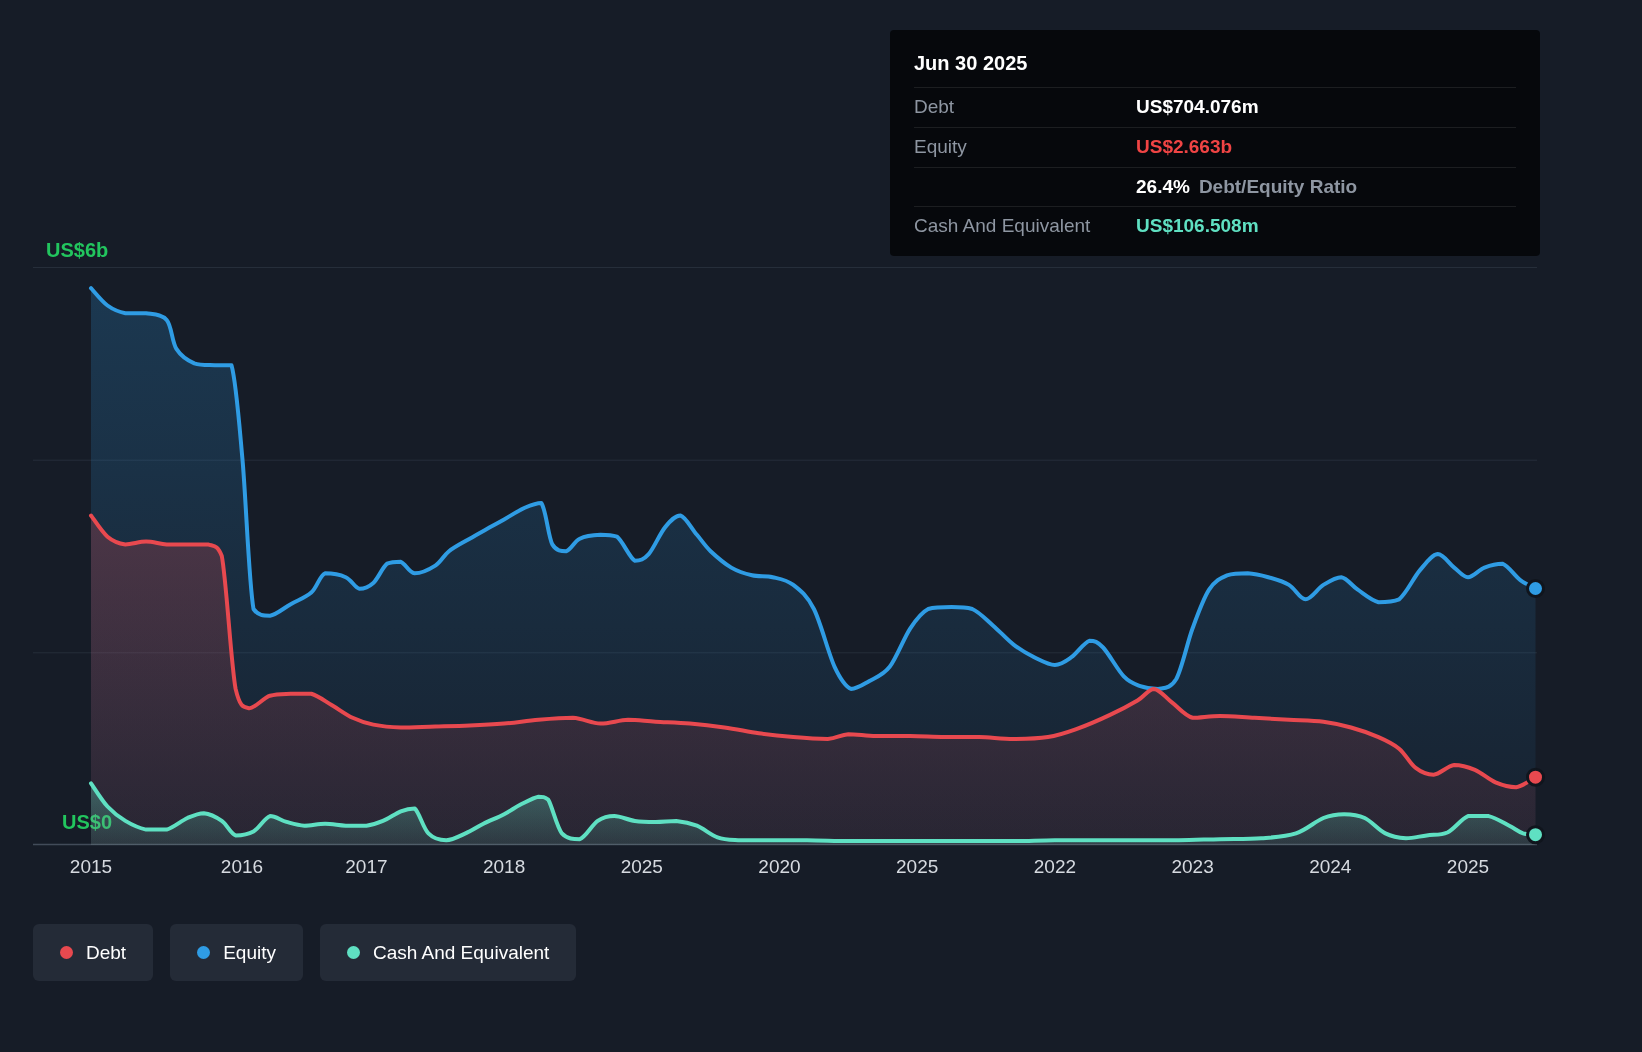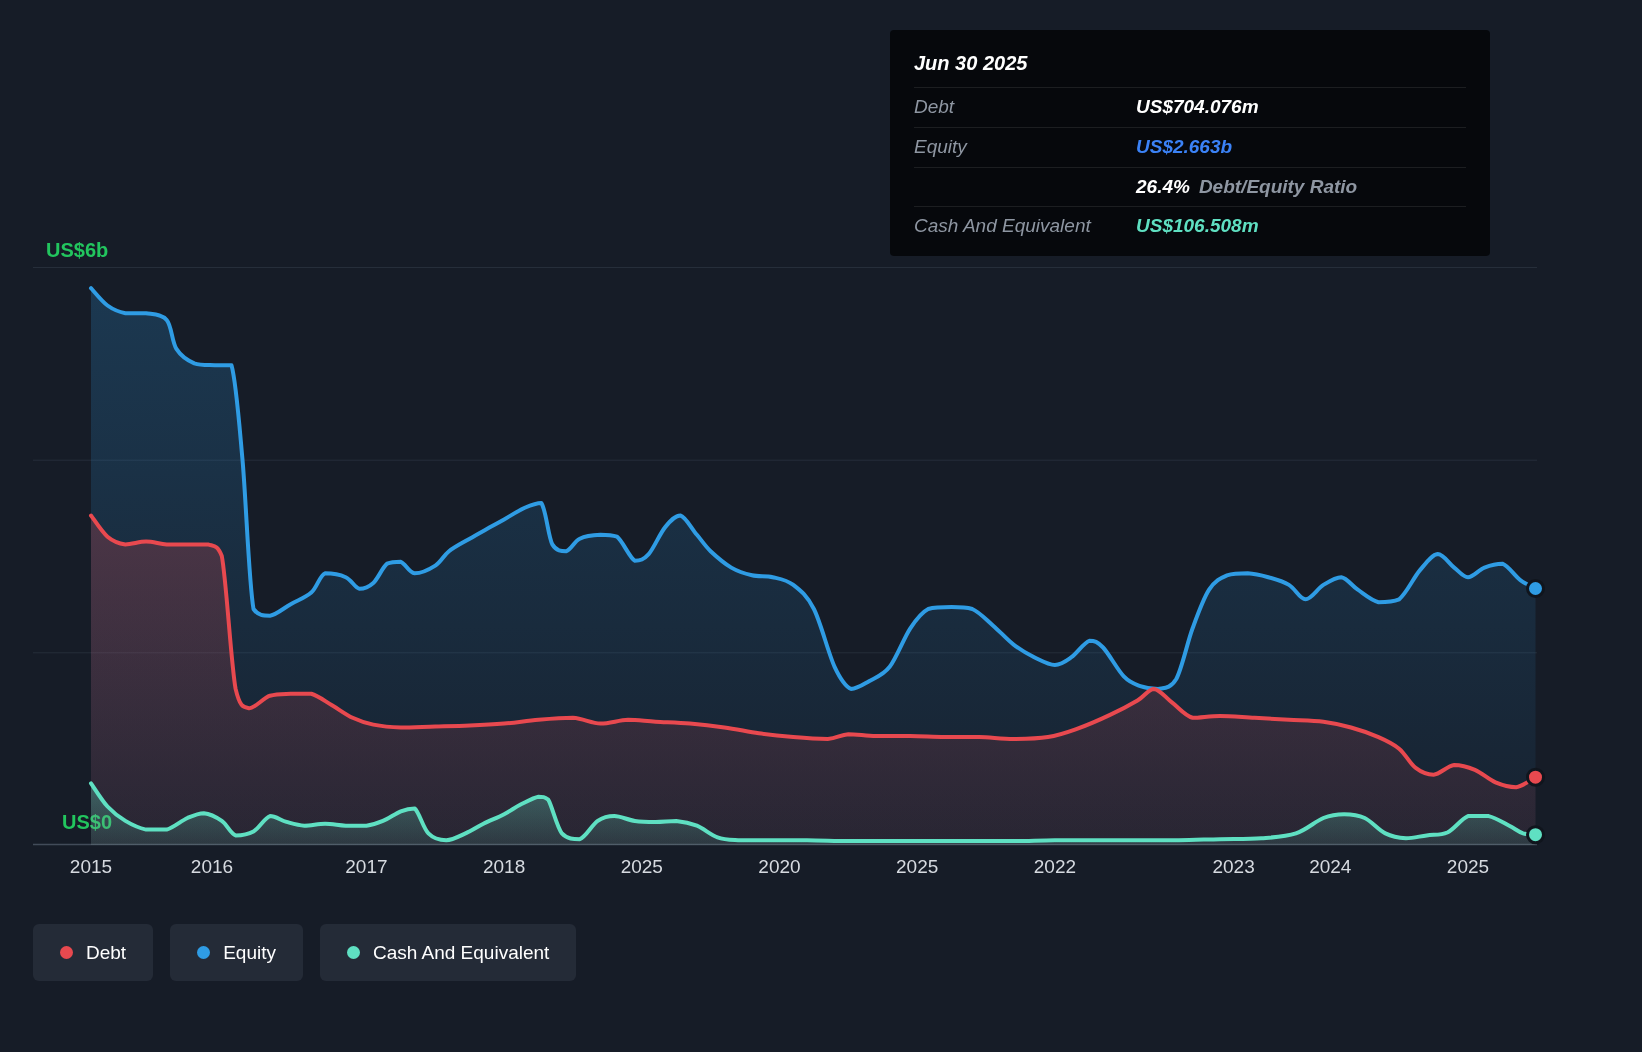--- a/index.html
+++ b/index.html
@@ -4,23 +4,23 @@
 <style>
   html,body{margin:0;padding:0;background:#0e131b;}
   .stage{
     position:relative;width:1642px;height:1052px;overflow:hidden;
     background:#161c27;
     font-family:"Liberation Sans","DejaVu Sans",sans-serif;
     color:#fff;
   }
   
   .tooltip{
-    position:absolute;left:890px;top:30px;width:600px;
+    position:absolute;left:890px;top:30px;width:650px;
     background:#06080c;border-radius:4px;
-    padding:12px 24px 10px;box-sizing:border-box;font-style:italic;
+    padding:12px 24px 10px;box-sizing:border-box;
   }
   .tt-title{font-size:20px;font-weight:700;padding:10px 0 12px;}
   .tt-row{
     display:flex;align-items:center;padding:8px 0;
     border-top:1px solid rgba(255,255,255,0.09);
     font-size:19px;line-height:1.2;
   }
   .tt-label{width:222px;color:#8e96a2;flex:none;}
   .tt-value{font-weight:700;color:#ffffff;}
   .tt-suffix{color:#8e96a2;font-weight:600;margin-left:9px;}
@@ -51,21 +51,21 @@
 <div class="stage">
 
   <div class="tooltip">
     <div class="tt-title">Jun 30 2025</div>
     <div class="tt-row">
       <span class="tt-label">Debt</span>
       <span class="tt-value" style="color: #ffffff;">US$704.076m</span>
     </div>
     <div class="tt-row">
       <span class="tt-label">Equity</span>
-      <span class="tt-value" style="color: #3b82f6;">US$2.663b</span>
+      <span class="tt-value" style="color: #ef4444;">US$2.663b</span>
     </div>
     <div class="tt-row">
       <span class="tt-label"></span>
       <span class="tt-value">26.4%</span>
       <span class="tt-suffix">Debt/Equity Ratio</span>
     </div>
     <div class="tt-row">
       <span class="tt-label">Cash And Equivalent</span>
       <span class="tt-value" style="color: rgb(95, 224, 194);">US$106.508m</span>
     </div>
@@ -101,28 +101,28 @@
         <path d="M58.0,248.5 C60.8,252.1 68.8,264.9 74.5,269.7 C80.3,274.6 86.0,276.6 92.4,277.4 C98.9,277.4 106.2,274.6 113.1,274.6 C120.0,274.6 126.8,277.0 133.7,277.4 C140.6,277.4 147.5,277.4 154.4,277.4 C161.3,277.4 169.3,277.4 175.0,277.4 C180.8,279.4 184.2,277.4 188.8,289.0 C193.4,313.1 198.0,396.6 202.6,421.9 C207.2,441.2 210.6,440.1 216.4,441.2 C222.1,441.2 230.1,431.1 237.0,428.7 C243.9,426.8 250.8,427.1 257.7,426.8 C264.6,426.8 271.4,426.8 278.3,426.8 C285.2,428.7 292.1,434.3 299.0,438.3 C305.9,442.3 312.7,447.6 319.6,450.8 C326.5,454.1 332.3,456.0 340.3,457.6 C348.3,459.2 357.5,460.2 367.8,460.5 C378.2,460.5 390.8,459.8 402.3,459.5 C413.7,459.2 425.2,459.0 436.7,458.5 C448.1,458.1 459.6,457.6 471.1,456.6 C482.6,455.7 494.0,453.7 505.5,452.8 C517.0,451.8 529.6,450.8 539.9,450.8 C550.3,451.5 558.3,456.3 567.5,456.6 C576.7,456.6 585.9,453.1 595.0,452.8 C604.2,452.8 612.2,454.1 622.6,454.7 C632.9,455.3 645.5,455.7 657.0,456.6 C668.5,457.6 679.9,458.9 691.4,460.5 C702.9,462.1 714.4,464.6 725.8,466.3 C737.3,467.9 748.8,469.1 760.3,470.1 C771.7,471.1 785.5,472.0 794.7,472.0 C803.9,471.6 807.3,467.7 815.3,467.2 C823.4,467.2 832.6,468.8 842.9,469.1 C853.2,469.1 865.8,469.1 877.3,469.1 C888.8,469.3 900.3,469.9 911.7,470.1 C923.2,470.1 934.7,470.1 946.2,470.1 C957.6,470.4 969.1,472.0 980.6,472.0 C992.1,472.0 1004.7,471.7 1015.0,470.1 C1025.3,468.5 1032.2,466.1 1042.6,462.4 C1052.9,458.7 1066.7,452.8 1077.0,447.9 C1087.3,443.1 1097.2,437.8 1104.5,433.5 C1111.9,429.2 1115.3,421.9 1121.0,421.9 C1126.8,422.3 1132.5,430.6 1138.9,435.4 C1145.4,440.2 1151.6,448.6 1159.6,450.8 C1167.6,450.8 1176.8,448.9 1187.1,448.9 C1197.5,448.9 1210.1,450.2 1221.6,450.8 C1233.0,451.5 1244.5,452.1 1256.0,452.8 C1267.5,453.4 1280.1,453.4 1290.4,454.7 C1300.7,456.0 1308.8,457.9 1318.0,460.5 C1327.1,463.0 1337.5,466.6 1345.5,470.1 C1353.5,473.6 1360.0,476.5 1366.1,481.7 C1372.3,486.8 1376.9,496.6 1382.7,500.9 C1388.4,505.3 1394.1,507.7 1400.6,507.7 C1407.0,507.2 1414.3,498.8 1421.2,498.0 C1428.1,498.0 1435.0,500.0 1441.9,502.9 C1448.8,505.8 1455.7,512.5 1462.5,515.4 C1469.4,518.3 1476.5,520.2 1483.2,520.2 C1489.9,519.3 1499.3,511.9 1502.5,510.2" fill="none" stroke="#e8494f" stroke-width="4" stroke-linejoin="round" stroke-linecap="round"></path>
         <path d="M58.0,516.3 C60.8,520.2 68.8,533.2 74.5,539.5 C80.3,545.7 86.0,550.1 92.4,553.9 C98.9,557.8 106.2,561.1 113.1,562.6 C120.0,562.6 126.8,562.6 133.7,562.6 C140.6,560.7 148.2,553.8 154.4,551.0 C160.6,548.3 165.2,546.2 170.9,546.2 C176.7,546.7 183.5,550.2 188.8,553.9 C194.1,557.6 197.3,566.6 202.6,568.4 C207.9,568.4 214.7,567.7 220.5,564.5 C226.2,561.3 231.5,550.7 237.0,549.1 C242.5,549.1 247.8,553.3 253.5,554.9 C259.3,556.5 265.0,558.4 271.4,558.7 C277.9,558.7 285.2,556.8 292.1,556.8 C299.0,556.8 305.9,558.4 312.7,558.7 C319.6,558.7 327.2,558.7 333.4,558.7 C339.6,557.9 344.2,556.3 349.9,553.9 C355.7,551.5 362.5,546.4 367.8,544.3 C373.1,542.2 377.0,541.4 381.6,541.4 C386.2,545.1 390.1,561.1 395.4,566.4 C400.6,571.7 407.1,573.2 413.3,573.2 C419.5,573.2 426.3,569.2 432.5,566.4 C438.7,563.7 444.0,560.0 450.4,556.8 C456.9,553.6 464.9,550.4 471.1,547.2 C477.3,544.0 481.9,540.4 487.6,537.5 C493.4,534.7 500.9,530.6 505.5,529.8 C510.1,529.8 511.3,529.8 515.2,532.7 C519.1,538.8 523.7,559.9 528.9,566.4 C534.2,572.2 540.9,572.2 546.8,572.2 C552.8,570.1 559.0,557.8 564.7,553.9 C570.5,550.1 575.1,549.1 581.3,549.1 C587.5,549.1 595.0,553.0 601.9,553.9 C608.8,554.9 615.7,554.9 622.6,554.9 C629.5,554.9 636.3,553.9 643.2,553.9 C650.1,554.6 657.0,556.0 663.9,558.7 C670.8,561.5 677.6,567.9 684.5,570.3 C691.4,572.7 697.2,572.7 705.2,573.2 C713.2,573.2 721.3,573.2 732.7,573.2 C744.2,573.2 760.3,573.2 774.0,573.2 C787.8,573.3 801.6,574.0 815.3,574.1 C829.1,574.1 842.9,574.1 856.7,574.1 C870.4,574.1 884.2,574.1 898.0,574.1 C911.7,574.1 925.5,574.1 939.3,574.1 C953.1,574.1 966.8,574.1 980.6,574.1 C994.4,574.0 1008.1,573.3 1021.9,573.2 C1035.7,573.2 1049.4,573.2 1063.2,573.2 C1077.0,573.2 1090.7,573.2 1104.5,573.2 C1118.3,573.2 1132.1,573.2 1145.8,573.2 C1159.6,573.0 1173.4,572.5 1187.1,572.2 C1200.9,571.9 1215.8,572.2 1228.4,571.3 C1241.1,570.3 1252.5,569.8 1262.9,566.4 C1273.2,563.1 1282.4,554.2 1290.4,551.0 C1298.4,547.8 1304.2,547.2 1311.1,547.2 C1318.0,547.2 1324.8,547.8 1331.7,551.0 C1338.6,554.2 1345.5,563.1 1352.4,566.4 C1359.3,569.8 1366.1,570.9 1373.0,571.3 C1379.9,571.3 1386.8,569.3 1393.7,568.4 C1400.6,567.4 1407.5,568.4 1414.3,565.5 C1421.2,562.3 1428.1,551.8 1435.0,549.1 C1441.9,549.1 1448.8,549.1 1455.7,549.1 C1462.5,550.7 1470.6,555.8 1476.3,558.7 C1482.0,561.6 1485.7,564.9 1490.1,566.4 C1494.4,567.7 1500.4,567.5 1502.5,567.7" fill="none" stroke="#5fe0c2" stroke-width="4" stroke-linejoin="round" stroke-linecap="round"></path>
         <circle cx="1502.5" cy="321.5" r="8" fill="#2f9ce4" stroke="#10151d" stroke-width="3"></circle>
         <circle cx="1502.5" cy="510.2" r="8" fill="#e8494f" stroke="#10151d" stroke-width="3"></circle>
         <circle cx="1502.5" cy="567.7" r="8" fill="#5fe0c2" stroke="#10151d" stroke-width="3"></circle>
       </svg>
     </div>
 
   <div id="x-axis">
       <span style="left: 58px;">2015</span>
-      <span style="left: 179px;">2016</span>
+      <span style="left: 209px;">2016</span>
       <span style="left: 333.4px;">2017</span>
       <span style="left: 471.1px;">2018</span>
       <span style="left: 608.8px;">2025</span>
       <span style="left: 746.5px;">2020</span>
       <span style="left: 884.2px;">2025</span>
       <span style="left: 1021.9px;">2022</span>
-      <span style="left: 1159.6px; margin-left: 41px;">2023</span>
+      <span style="left: 1159.6px;">2023</span>
       <span style="left: 1297.3px;">2024</span>
       <span style="left: 1435px;">2025</span>
     </div>
 
   <div class="legend">
     <div class="chip">
       <span class="dot" style="background: rgb(232, 73, 79);"></span>
       <span>Debt</span>
     </div>
     <div class="chip">

